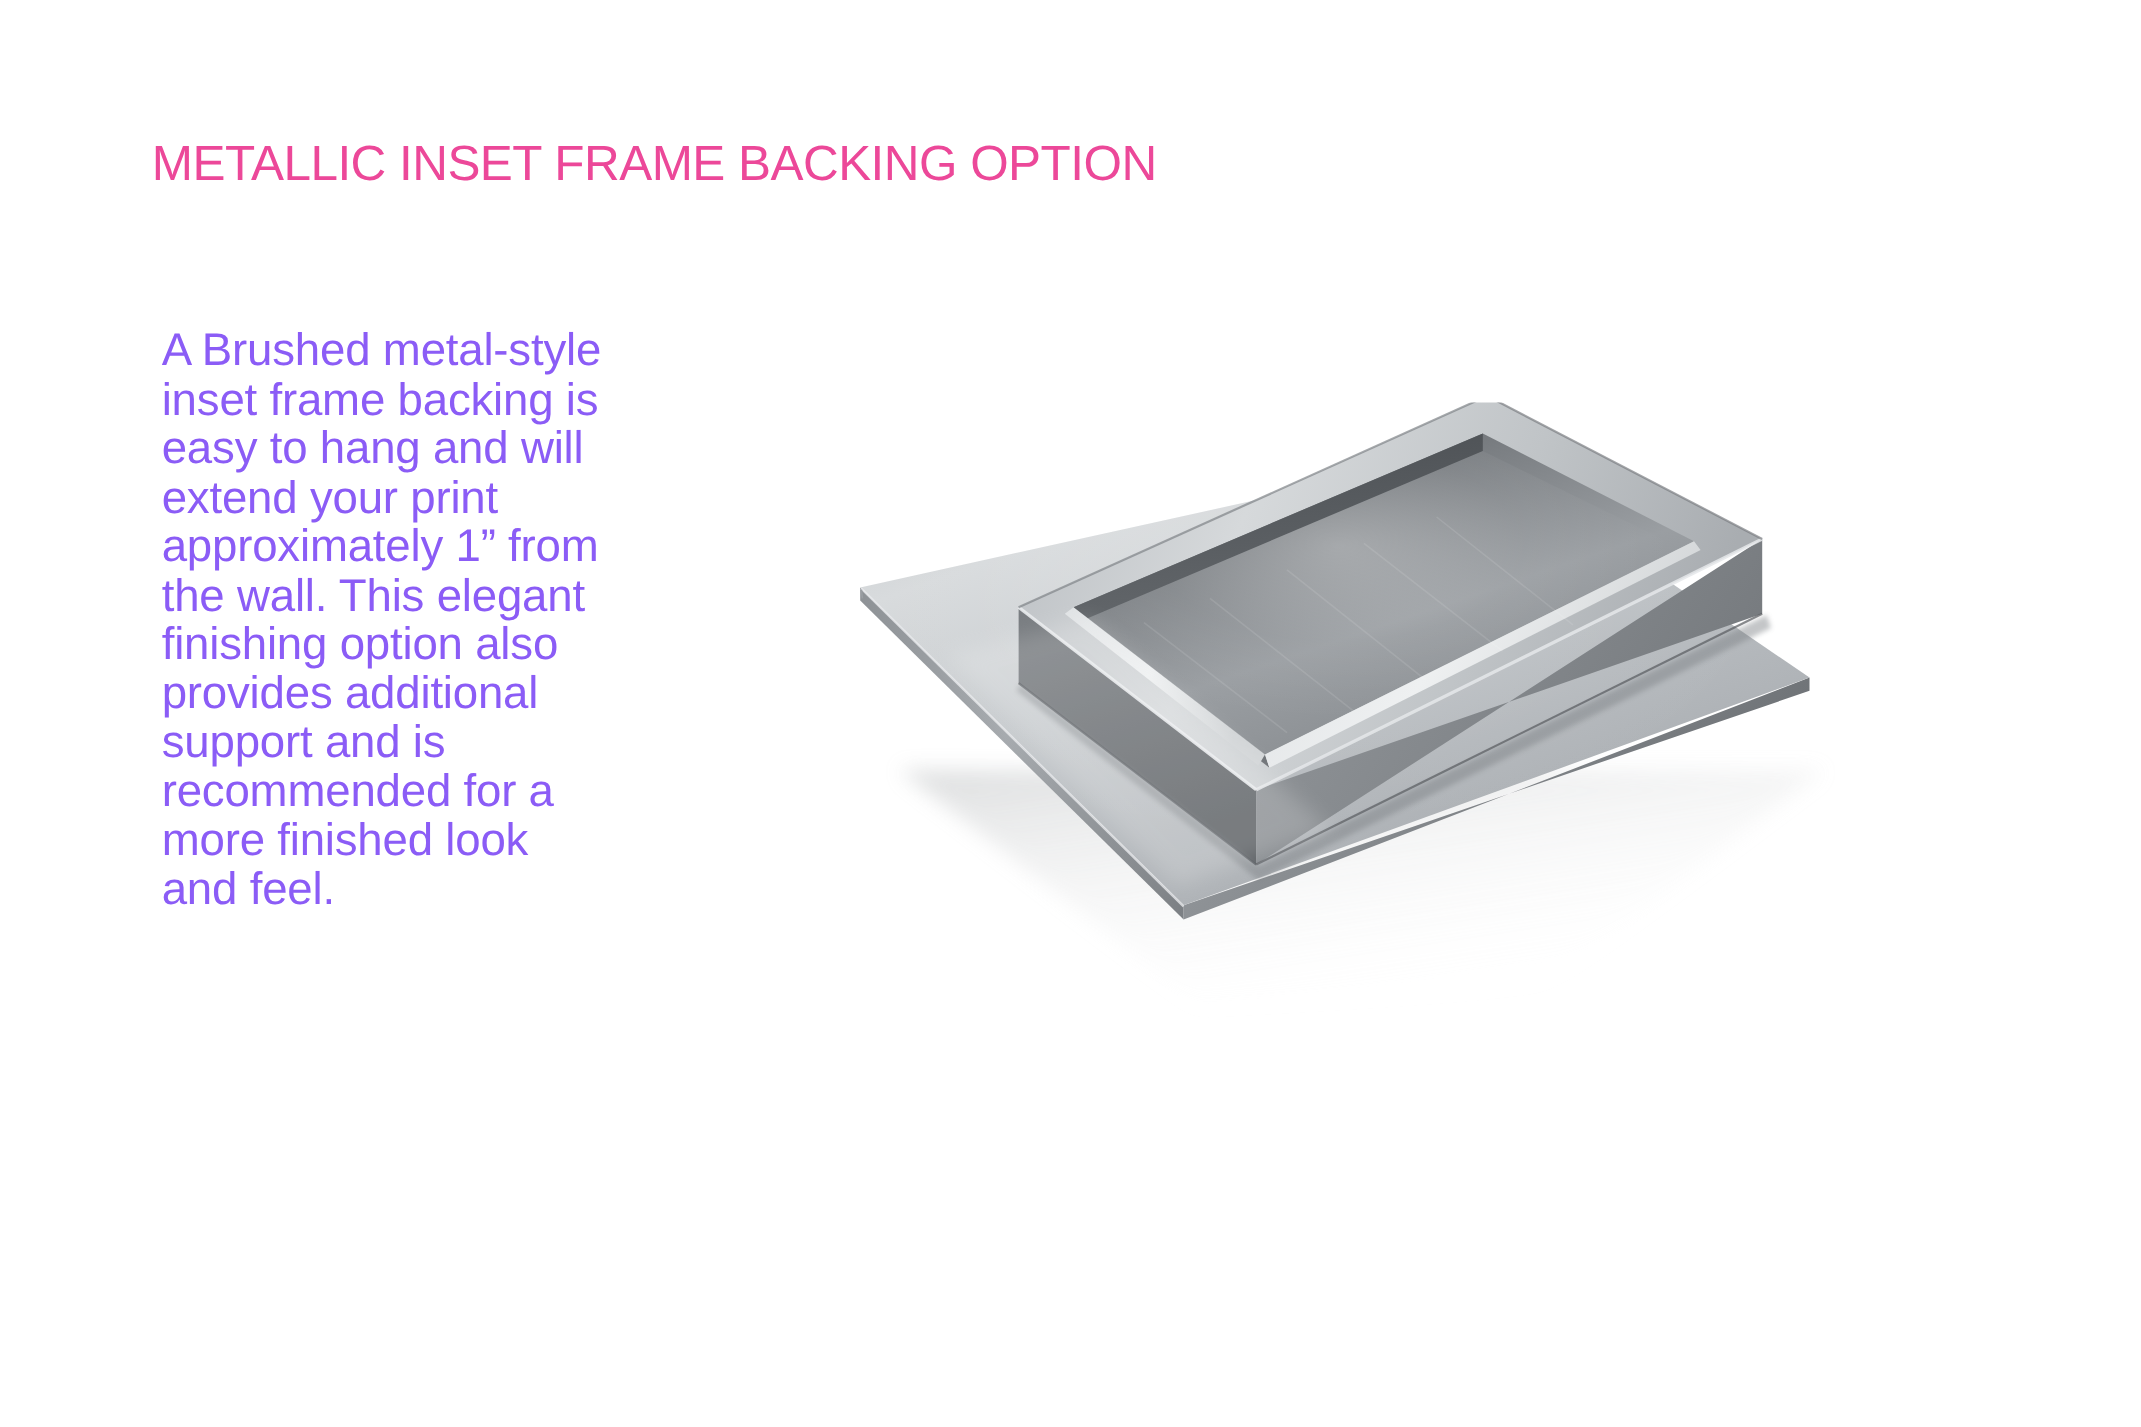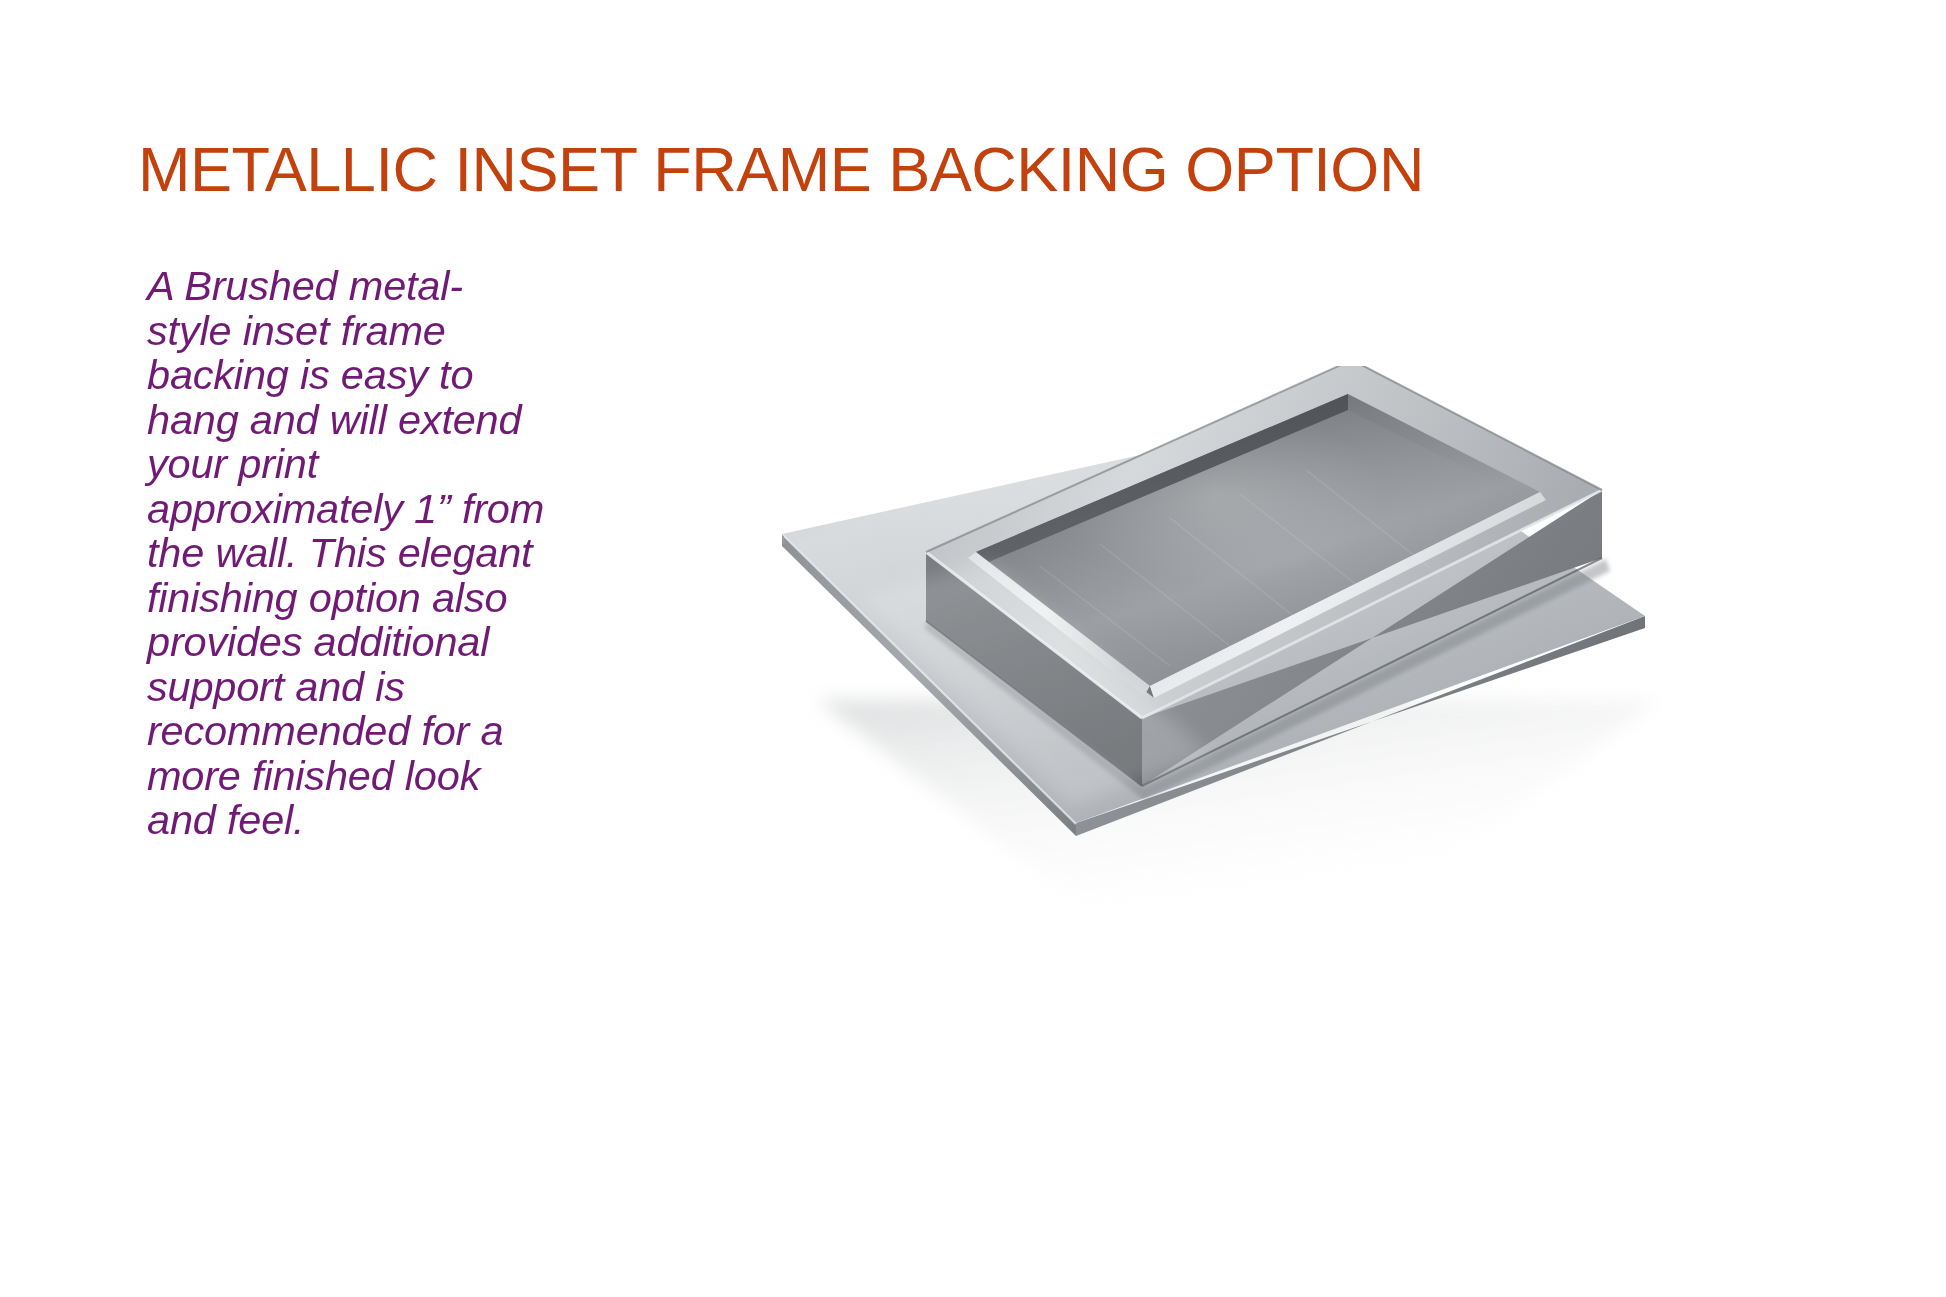--- a/index.html
+++ b/index.html
@@ -19,40 +19,39 @@
     background: #ffffff;
     overflow: hidden;
   }
 
   
   #slide-title {
     position: absolute;
     left: 138px;
     top: 96px;
     width: 1700px;
-    font-size: 63px;
+    font-size: 45px;
     line-height: 1.0;
     font-weight: 400;
     letter-spacing: -0.5px;
-    color: #c2410c;
+    color: #ec4899;
     white-space: nowrap;
   }
 
   
   #body-text {
     position: absolute;
     left: 147px;
-    top: 264px;
+    top: 296px;
     width: 400px;
     font-size: 41.5px;
     line-height: 44.5px;
     font-weight: 400;
-    color: #701a75;
+    color: #8b5cf6;
     letter-spacing: -0.2px;
-    font-style: italic;
   }
 
   
   #product-figure {
     position: absolute;
     left: 700px;
     top: 350px;
     width: 960px;
     height: 560px;
   }

